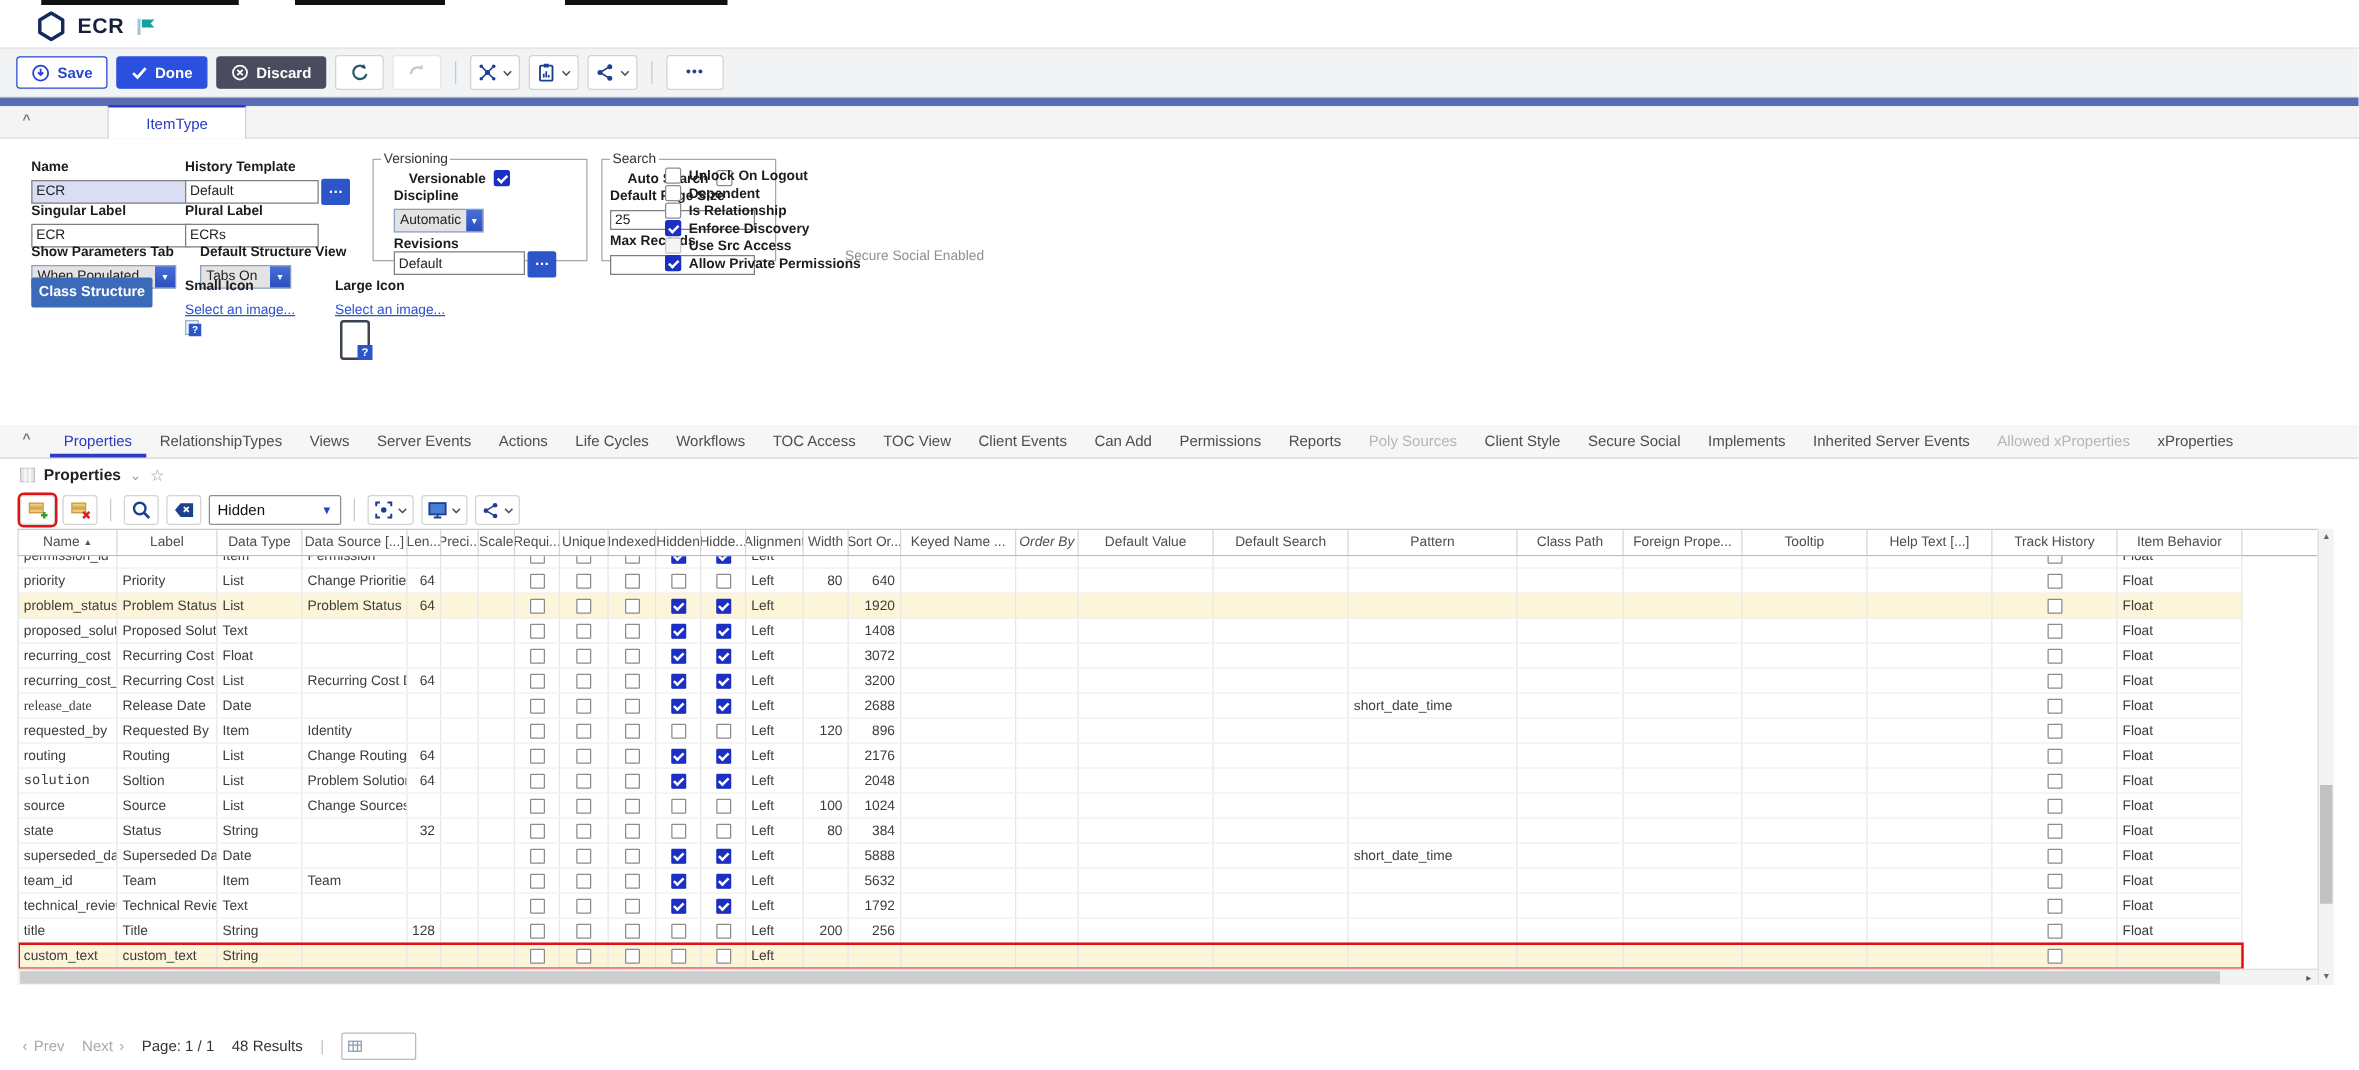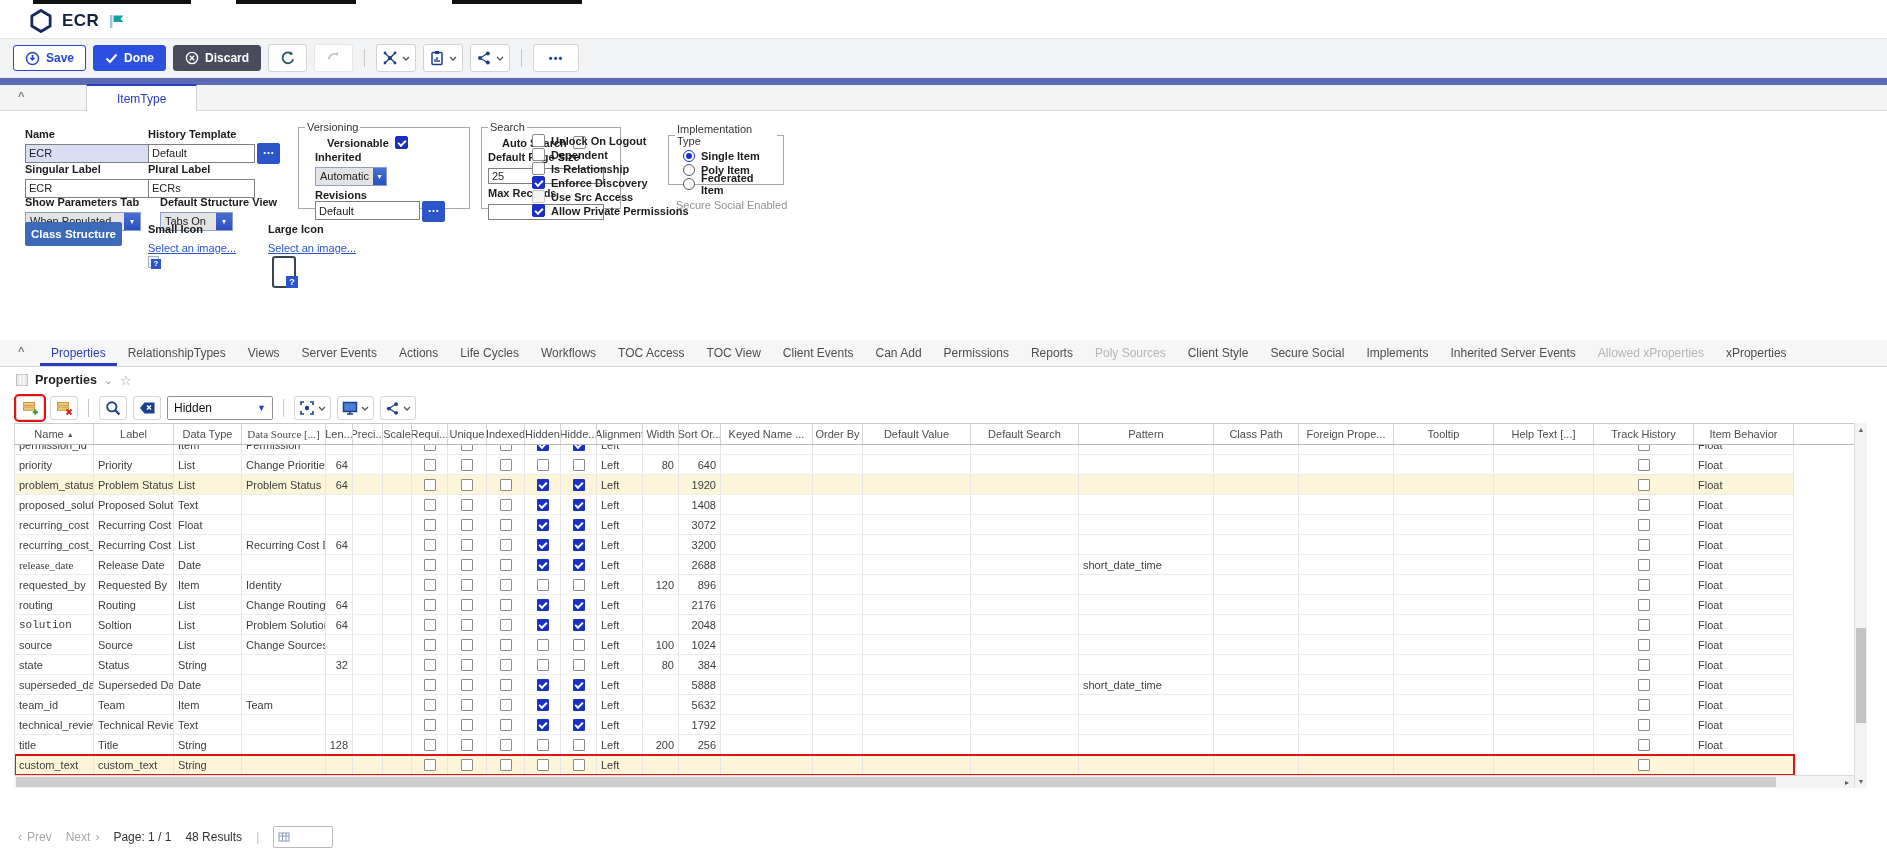--- a/index.html
+++ b/index.html
@@ -279,21 +279,21 @@
   <div class="large-img" style="left:272px;top:145px">
     <span class="q">?</span>
   </div>
 
   <fieldset class="fset" style="left:298px;top:10px;width:172px;height:88px">
     <legend>Versioning</legend>
     <div style="display:flex;align-items:center;gap:6px;margin:1px 0 2px 22px">
       <span class="flaglabel">Versionable</span>
       <span class="cb checked"></span>
     </div>
-    <div class="flabel" style="margin-left:10px">Inherited</div>
+    <div class="flabel" style="margin-left:10px">Discipline</div>
     <div class="fsel" style="width:72px;margin-left:10px">
       <span class="fsel-text">Automatic</span>
       <span class="fsel-btn">▾</span>
     </div>
     <div class="flabel" style="margin:3px 0 0 10px">Revisions</div>
     <div style="margin-left:10px;display:flex">
       <input class="finput" style="width: 97px;" value="Default">
         <span class="dots-btn">…</span>
     </div>
   </fieldset>
@@ -330,37 +330,20 @@
       <div class="flagrow">
         <span class="cb disabled"></span>
         <span class="flaglabel">Use Src Access</span>
       </div>
       <div class="flagrow">
         <span class="cb checked"></span>
         <span class="flaglabel">Allow Private Permissions</span>
       </div>
     </div>
 
-  <fieldset class="fset" style="left:668px;top:12px;width:116px;height:62px">
-    <legend>Implementation Type</legend>
-    <div style="margin-left:8px">
-        <div class="radiorow">
-          <span class="radio selected"></span>
-          <span>Single Item</span>
-        </div>
-        <div class="radiorow">
-          <span class="radio"></span>
-          <span>Poly Item</span>
-        </div>
-        <div class="radiorow">
-          <span class="radio"></span>
-          <span>Federated Item</span>
-        </div>
-      </div>
-  </fieldset>
 
   <span class="gray-note" style="left:676px;top:88px">Secure Social Enabled</span>
 </div>
 
 <div class="gap"></div>
 
 <div class="lstrip">
   <span class="collapse-caret">^</span>
   <div class="tab-list">
       <div class="ltab active">Properties</div>
@@ -491,21 +474,21 @@
       <div class="ghc" style="width: 79px;">
         <span>Name</span>
         <span class="sortarrow">▲</span>
       </div>
       <div class="ghc" style="width: 80px;">
         <span>Label</span>
       </div>
       <div class="ghc" style="width: 68px;">
         <span>Data Type</span>
       </div>
-      <div class="ghc" style="width: 84px; font-family: Liberation Serif, serif;">
+      <div class="ghc" style="width: 84px;">
         <span>Data Source [...]</span>
       </div>
       <div class="ghc" style="width: 27px;">
         <span>Len...</span>
       </div>
       <div class="ghc" style="width: 30px;">
         <span>Preci...</span>
       </div>
       <div class="ghc" style="width: 29px;">
         <span>Scale</span>
@@ -530,21 +513,21 @@
       </div>
       <div class="ghc" style="width: 36px;">
         <span>Width</span>
       </div>
       <div class="ghc" style="width: 42px;">
         <span>Sort Or...</span>
       </div>
       <div class="ghc" style="width: 92px;">
         <span>Keyed Name ...</span>
       </div>
-      <div class="ghc" style="width: 50px;">
+      <div class="ghc" style="width: 50px; font-style: italic;">
         <span>Order By</span>
       </div>
       <div class="ghc" style="width: 108px;">
         <span>Default Value</span>
       </div>
       <div class="ghc" style="width: 108px;">
         <span>Default Search</span>
       </div>
       <div class="ghc" style="width: 135px;">
         <span>Pattern</span>

